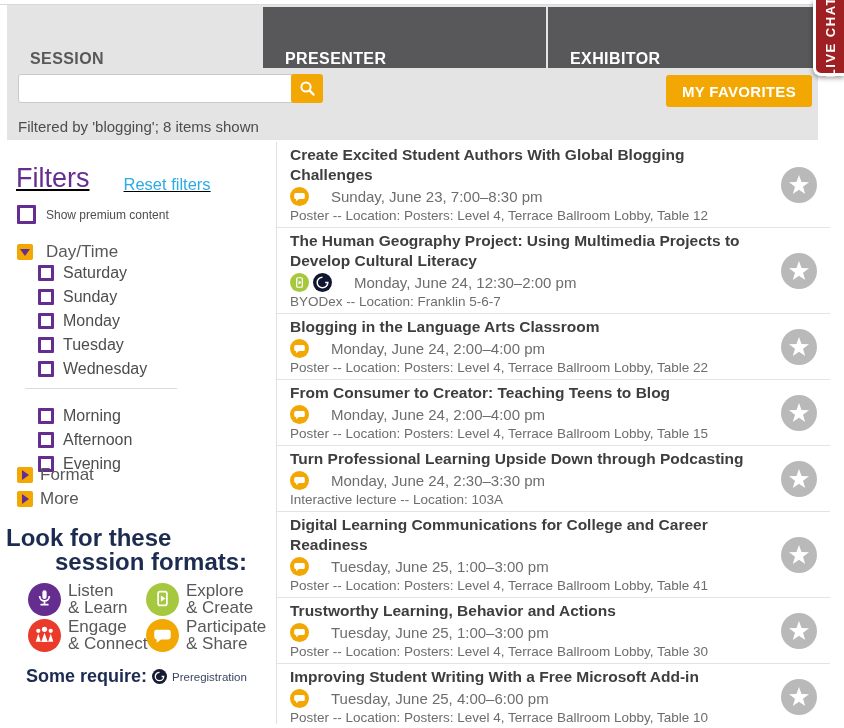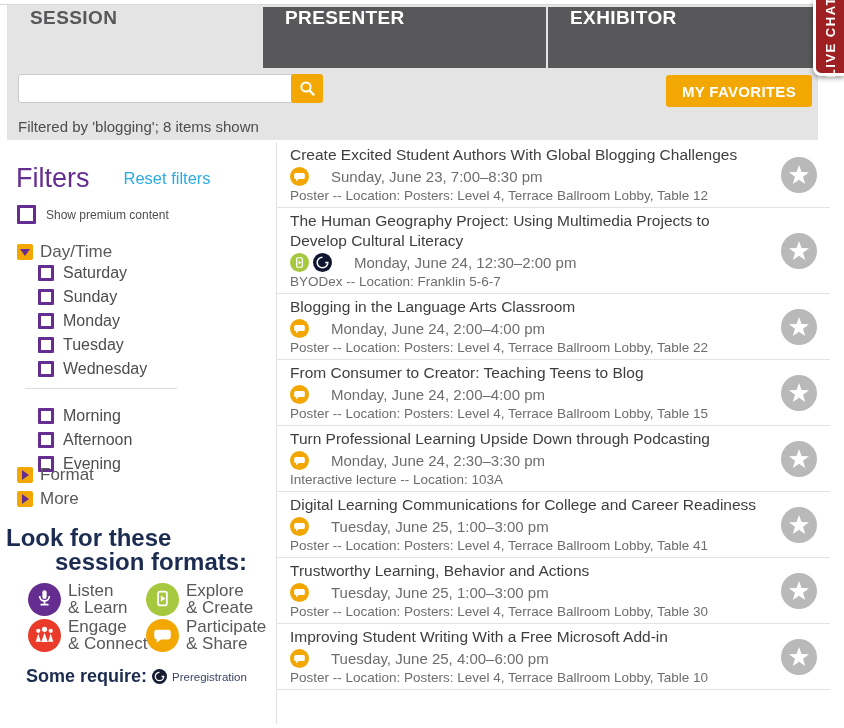--- a/index.html
+++ b/index.html
@@ -1,75 +1,75 @@
 <!DOCTYPE html>
 <html><head>
 <meta charset="utf-8">
 <style>
   html,body{margin:0;padding:0;background:#fff;}
   .app{position:relative;width:844px;height:728px;background:#fff;overflow:hidden;
        font-family:"Liberation Sans",sans-serif;-webkit-font-smoothing:antialiased;}
   .topline{position:absolute;left:0;top:4px;width:844px;height:1px;background:#d9d9d9;}
   .top-panel{position:absolute;left:7px;top:5px;width:811px;height:135px;background:#e4e4e4;}
-  .tab{position:absolute;top:7px;height:61px;display:flex;align-items:flex-start;
-       font-size:19px;font-weight:bold;letter-spacing:.4px;cursor:pointer;}
+  .tab{position:absolute;top:7px;height:61px;display:flex;align-items:flex-end;
+       font-size:16px;font-weight:bold;letter-spacing:.4px;cursor:pointer;}
   .tab-session{left:7px;width:256px;background:#e4e4e4;color:#58585a;padding-left:23px;box-sizing:border-box;}
   .tab-dark{background:#58585b;color:#fff;padding-left:22px;box-sizing:border-box;}
   .tab-presenter{left:263px;width:283px;}
   .tab-exhibitor{left:548px;width:267px;}
   .search-input{position:absolute;left:18px;top:74px;width:262px;height:27px;border:1px solid #c9c9c9;
        border-radius:3px;font-size:15px;padding:0 8px;color:#444;outline:none;}
   .search-btn{position:absolute;left:291px;top:74px;width:32px;height:29px;background:#f2a702;
        border:none;border-radius:3px;display:flex;align-items:center;justify-content:center;cursor:pointer;}
   .fav-btn{position:absolute;left:666px;top:75px;width:146px;height:32px;background:#f2a702;border:none;
        border-radius:3px;color:#fff;font-weight:bold;font-size:15px;letter-spacing:.3px;cursor:pointer;
        font-family:"Liberation Sans",sans-serif;}
   .filter-status{position:absolute;left:18px;top:118px;font-size:15px;color:#4d4d4d;}
   .live-chat{position:absolute;left:813px;top:0;width:31px;height:76px;background:#9e2023;
        border-left:3px solid #fff;border-bottom:3px solid #fff;border-radius:0 0 0 8px;
        box-shadow:0 2px 5px rgba(0,0,0,.4);box-sizing:border-box;display:flex;align-items:center;
        justify-content:center;cursor:pointer;}
   .live-chat span{writing-mode:vertical-rl;transform:rotate(180deg);color:#fff;font-weight:bold;
        font-size:13px;letter-spacing:1.5px;white-space:nowrap;}
   
-  .filters-head{position:absolute;left:16px;top:163px;display:flex;align-items:center;}
+  .filters-head{position:absolute;left:16px;top:163px;display:flex;align-items:flex-end;text-decoration:underline;}
   .filters-title{font-size:27px;color:#662d91;}
   .reset-link{font-size:16.5px;color:#2babe2;margin-left:34px;text-decoration:none;cursor:pointer;}
   .chk{box-sizing:border-box;background:#fff;border:3px solid #662d91;border-radius:1px;flex:none;cursor:pointer;}
   .chk-lg{width:19px;height:19px;}
   .chk-sm{width:16px;height:16px;}
   .frow{display:flex;align-items:center;}
   .premium-row{position:absolute;left:17px;top:205px;gap:10px;font-size:12px;color:#4d4d4d;}
   .toggle{width:16px;height:16px;background:#f2a702;border-radius:2px;display:flex;align-items:center;
        justify-content:center;flex:none;cursor:pointer;}
   .tri-down{width:0;height:0;border-left:5px solid transparent;border-right:5px solid transparent;
        border-top:7px solid #662d91;}
   .tri-right{width:0;height:0;border-top:5px solid transparent;border-bottom:5px solid transparent;
        border-left:7px solid #662d91;}
-  .daytime-head{position:absolute;left:17px;top:242px;gap:7px;font-size:17px;color:#58585a;}
+  .daytime-head{position:absolute;left:17px;top:242px;gap:13px;font-size:17px;color:#58585a;}
   .chk-days{position:absolute;left:38px;top:261px;}
   .chk-times{position:absolute;left:38px;top:380px;margin-top:24px;}
   .chk-item{display:flex;align-items:center;gap:9px;height:24px;font-size:16px;color:#4d4d4d;}
   .side-divider{position:absolute;left:25px;top:388px;width:152px;height:1px;background:#dcdcdc;}
   .format-row{position:absolute;left:17px;top:465px;gap:7px;font-size:17px;color:#58585a;}
   .more-row{position:absolute;left:17px;top:489px;gap:7px;font-size:17px;color:#58585a;}
   .promo-h{position:absolute;font-size:24px;line-height:24px;font-weight:bold;color:#1c2b50;}
   .promo-h1{left:6px;top:526px;}
   .promo-h2{left:55px;top:550px;}
   .fmt-cell{position:absolute;display:flex;align-items:center;gap:7px;}
   .fmt-circle{width:33px;height:33px;border-radius:50%;display:flex;align-items:center;justify-content:center;flex:none;}
   .fmt-label{font-size:17px;line-height:17px;color:#58585a;}
   .promo-foot{position:absolute;left:26px;top:666px;display:flex;align-items:center;gap:5px;}
   .foot-label{font-size:18px;font-weight:bold;color:#1c2b50;}
   .foot-text{font-size:11.5px;color:#3c4664;}
   
   .v-divider{position:absolute;left:276px;top:142px;width:1px;height:582px;background:#e0e0e0;}
   .session-list{position:absolute;left:277px;top:142px;width:553px;}
   .srow{position:relative;padding:3px 50px 4px 13px;border-bottom:1px solid #e3e3e3;box-sizing:border-box;}
-  .stitle{font-size:15.5px;font-weight:normal;color:#3e3e3e;line-height:20px;max-width:472px;cursor:pointer;}
+  .stitle{font-size:15.5px;font-weight:bold;color:#3e3e3e;line-height:20px;max-width:472px;cursor:pointer;}
   .smeta{display:flex;align-items:center;gap:22px;height:19px;margin:2px 0;}
   .smeta .fmt-ic{width:19px;height:19px;flex:none;display:flex;}
   .sdate{font-size:15px;color:#6d6d6d;white-space:nowrap;}
   .sloc{font-size:13.5px;line-height:15px;color:#6d6d6d;white-space:nowrap;}
   .star-btn{position:absolute;right:13px;top:50%;transform:translateY(-50%);width:36px;height:36px;
        border:none;background:transparent;padding:0;cursor:pointer;}
 </style>
 </head>
 <body>
 

